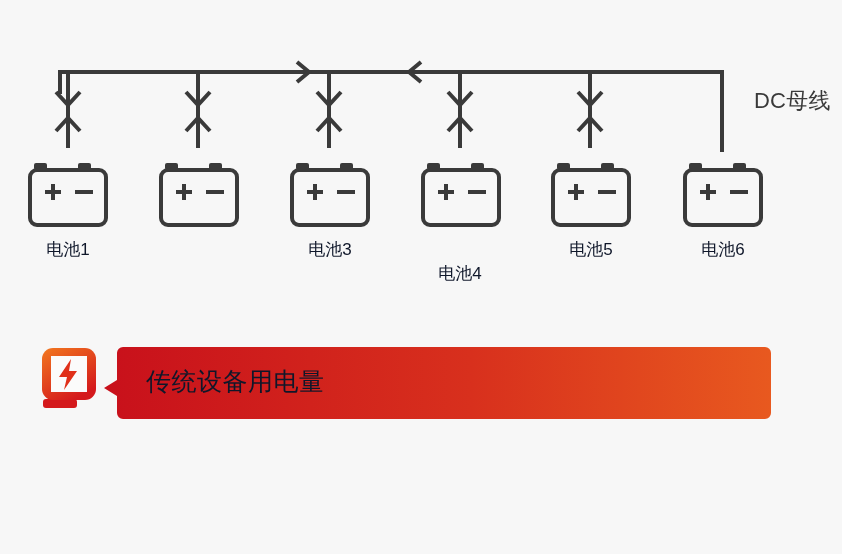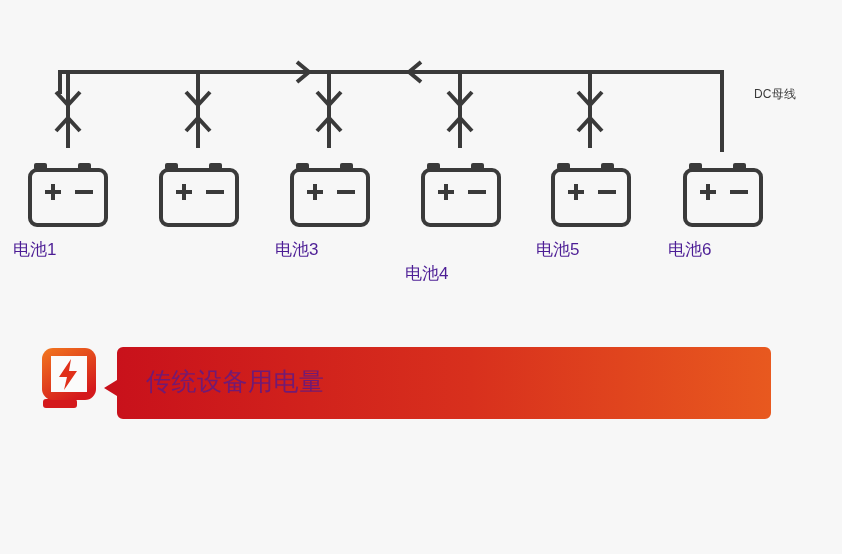--- a/index.html
+++ b/index.html
@@ -29,34 +29,34 @@
     left: 0;
     top: 0;
     width: 842px;
     height: 300px;
   }
 
   .bus-label {
     position: absolute;
     left: 754px;
     top: 86px;
-    font-size: 12px;
+    font-size: 22px;
     color: #3a3a3a;
     letter-spacing: 0.2px;
     white-space: nowrap;
     text-align: center;
   }
 
   .batt-label {
     position: absolute;
     top: 238px;
     width: 110px;
-    text-align: left;
+    text-align: center;
     font-size: 17px;
-    color: #4c1d95;
+    color: #0f172a;
     white-space: nowrap;
   }
 
   
   #bars {
     position: absolute;
     left: 0;
     top: 300px;
     width: 842px;
     height: 254px;
@@ -84,21 +84,21 @@
     left: 104px;
     top: 0px;
     width: 670px;
     height: 90px;
   }
 
   .bar-text {
     position: absolute;
     left: 146px;
     font-size: 25px;
-    color: #701a75;
+    color: #0f172a;
     letter-spacing: 0.5px;
     white-space: nowrap;
   }
   .row-red  .bar-text { top: 27px; }
   .row-blue .bar-text { top: 27px; }
 </style>
 </head>
 <body>
 
 <div id="stage">

